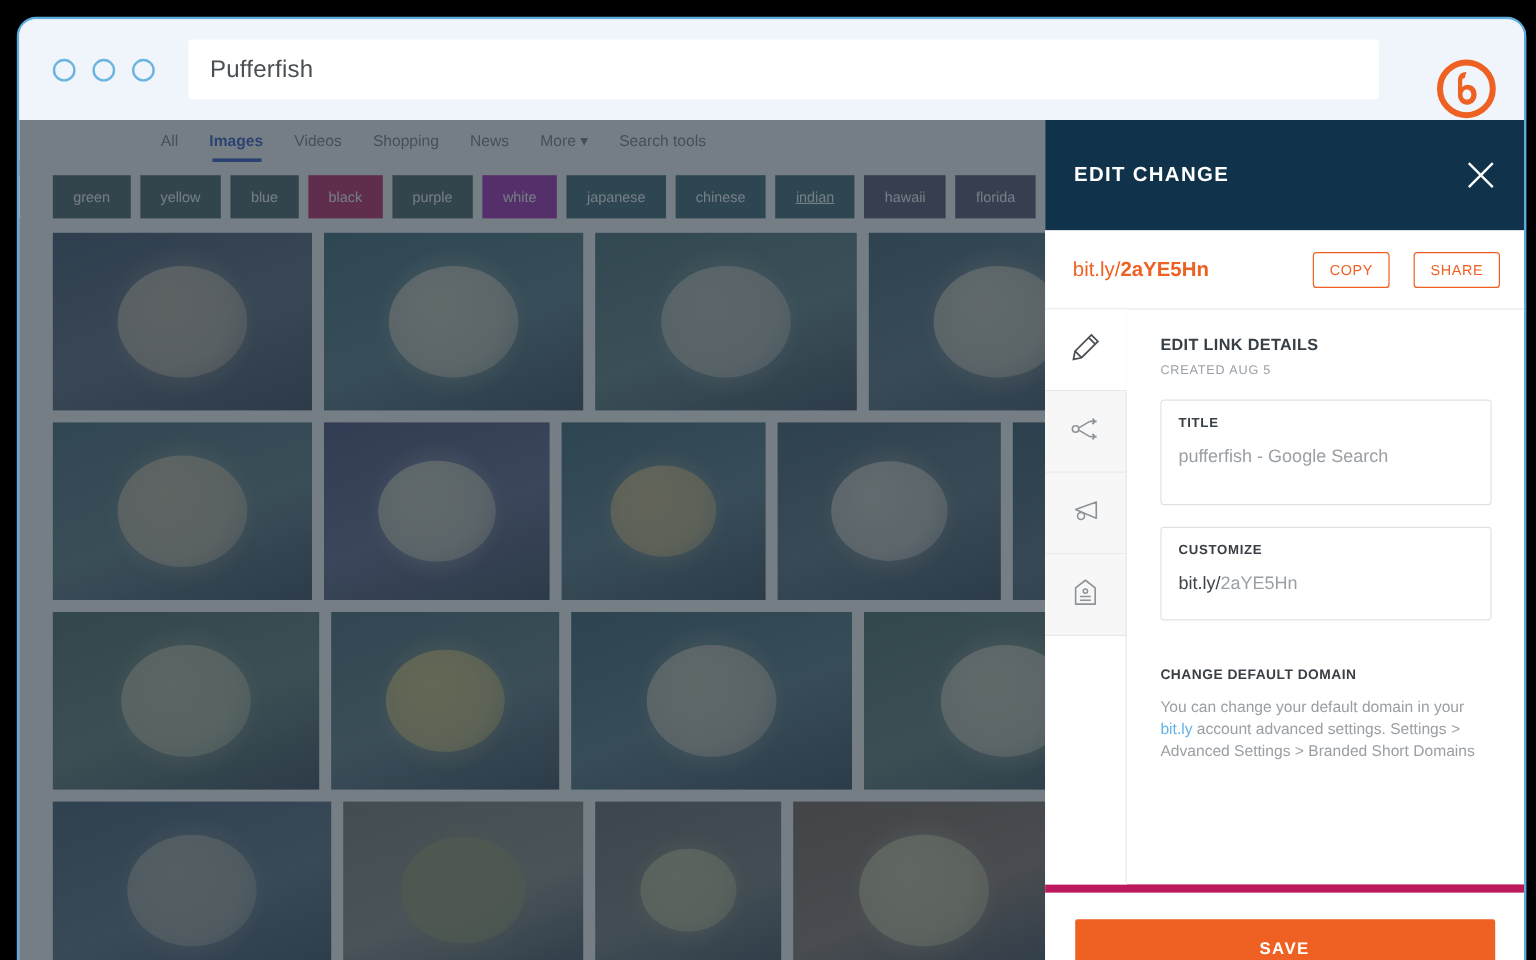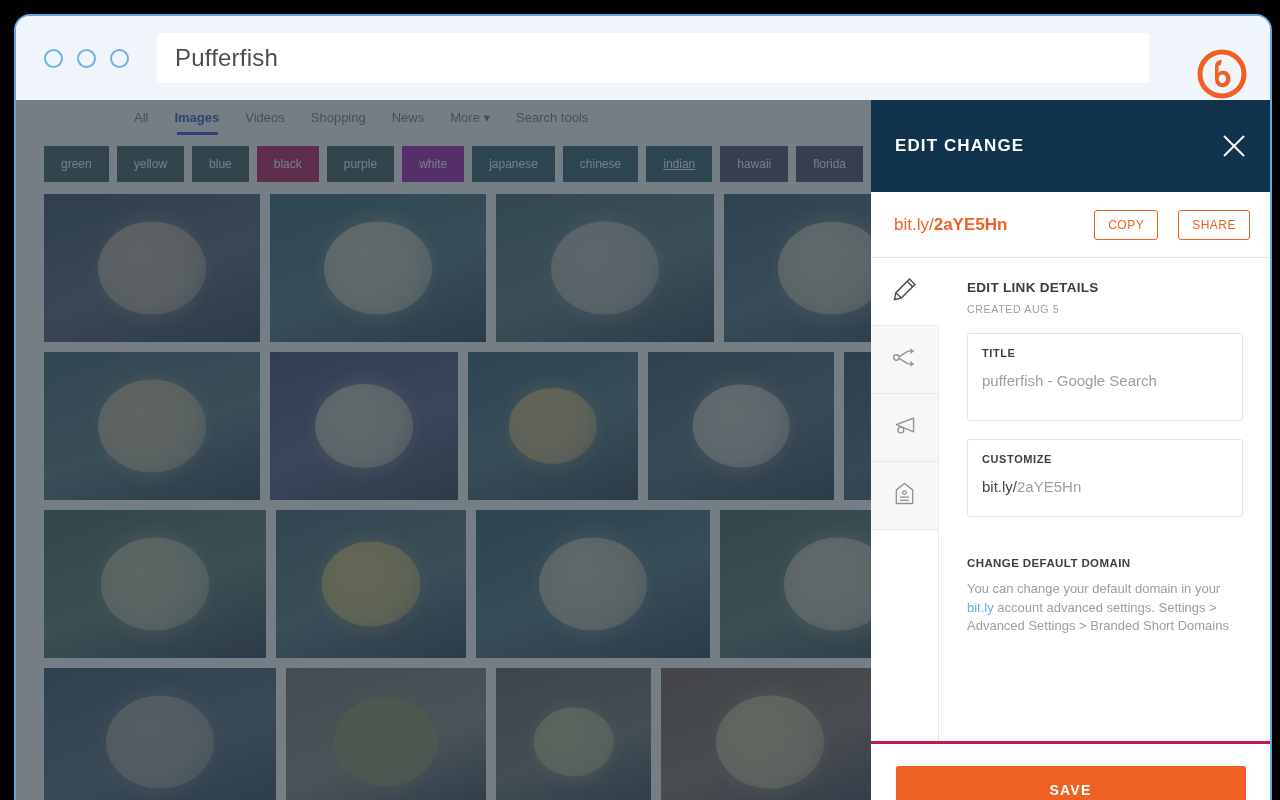--- a/index.html
+++ b/index.html
@@ -35,21 +35,21 @@
   }
   #address-bar {
     margin-left: 28px;
     width: 992px; height: 50px;
     background: #fff;
     border-radius: 3px;
     display: flex; align-items: center;
     padding-left: 18px;
   }
   #address-text {
-    font-size: 24px; color: #4a4f54; letter-spacing: .2px;
+    font-size: 20px; color: #4a4f54; letter-spacing: .2px;
   }
   #bitly-logo {
     position: absolute; right: 22px; top: 32px;
     width: 52px; height: 52px;
   }
 
   
   #page-content {
     position: absolute; left: 0; top: 84px;
     width: 100%; height: 736px;
@@ -168,21 +168,21 @@
     border-radius: 3px;
     font-size: 12px;
     letter-spacing: .5px;
     padding: 7px 13px;
     cursor: pointer;
     font-family: "Liberation Sans", sans-serif;
   }
 
   #panel-body {
     flex: 1; display: flex; min-height: 0;
-    border-bottom: 3px solid #be185d;
+    border-bottom: 7px solid #be185d;
   }
   #icon-rail {
     width: 68px; flex: none;
     background: #fff;
     border-right: 1px solid #e8e8e8;
     display: flex; flex-direction: column;
   }
   .rail-item {
     height: 68px; display: flex;
     align-items: center; justify-content: center;

